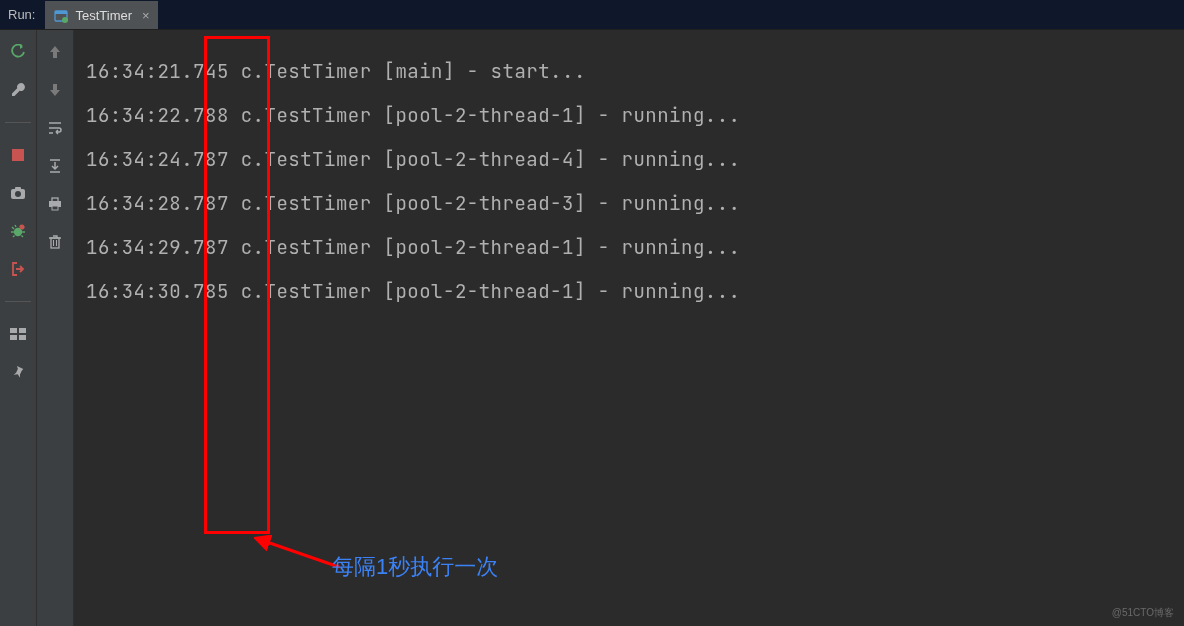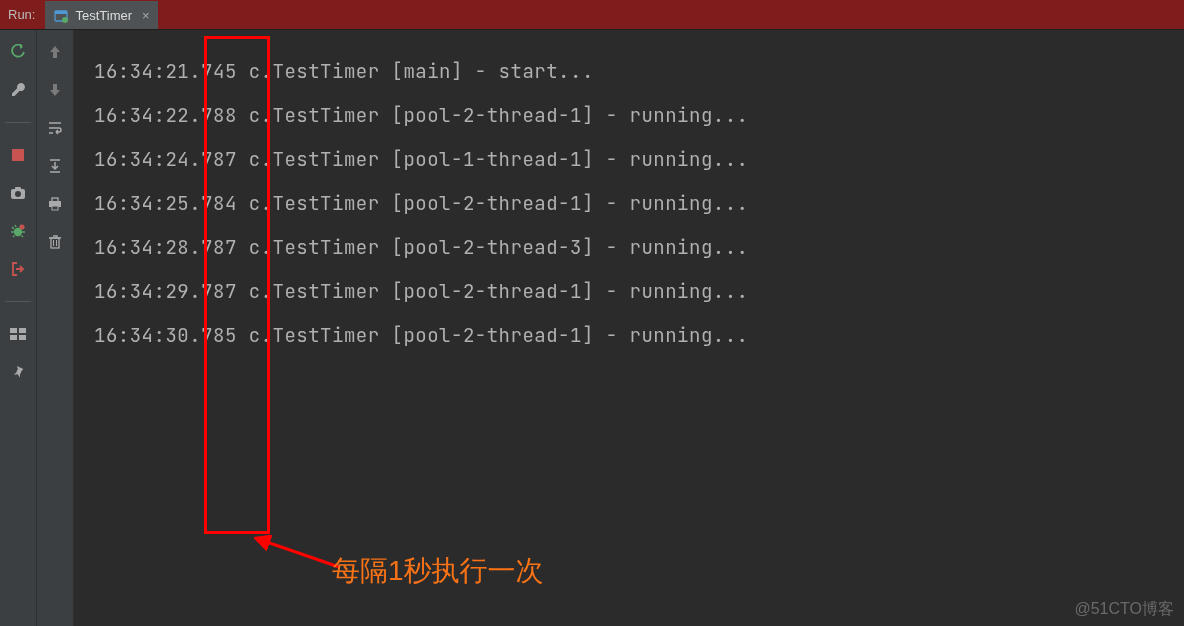--- a/index.html
+++ b/index.html
@@ -8,21 +8,21 @@
     background: #2b2b2b;
     color: #bbbbbb;
     width: 1184px;
     height: 626px;
     overflow: hidden;
     position: relative;
   }
   .header {
     display: flex;
     align-items: center;
-    background: #7f1d1d;
+    background: #0f172a;
     border-bottom: 1px solid #1f1f1f;
     height: 30px;
   }
   .run-label {
     padding: 0 10px 0 8px;
     font-size: 13px;
     color: #bbbbbb;
   }
   .tab {
     display: flex;
@@ -50,52 +50,52 @@
     align-items: center;
     padding-top: 12px;
     gap: 18px;
   }
   .gutter2 { width: 37px; }
   .gbtn { width: 20px; height: 20px; display:flex; align-items:center; justify-content:center; cursor: pointer; }
   .sep { width: 26px; height: 1px; background: #555; margin: 4px 0; }
   .console {
     flex: 1;
     background: #2b2b2b;
-    padding: 20px 0 0 20px;
+    padding: 20px 0 0 12px;
     position: relative;
     overflow: hidden;
   }
   .line {
     font-family: "JetBrains Mono","Menlo","Consolas",monospace;
     font-size: 19px;
     color: #b0b0b0;
     line-height: 44px;
     white-space: pre;
     letter-spacing: 0.5px;
   }
   .highlight-box {
     position: absolute;
     border: 3px solid #ff0000;
     pointer-events: none;
   }
   .annotation {
     position: absolute;
-    color: #f97316;
-    font-size: 28px;
+    color: #3b82f6;
+    font-size: 22px;
     font-family: sans-serif;
   }
   .arrow {
     position: absolute;
     pointer-events: none;
   }
   .watermark {
     position: absolute;
     right: 10px;
     bottom: 6px;
-    font-size: 16px;
+    font-size: 10px;
     color: #6a6a6a;
   }
 </style>
 </head>
 <body>
 
 <div class="header">
   <div class="run-label">Run:</div>
   <div class="tab">
     <span class="tab-icon">
@@ -200,22 +200,21 @@
           <path d="M1 4h12M5 2h4v2" fill="none" stroke="#a8aaac" stroke-width="1.3"></path>
           <path d="M5.5 6v6M8.5 6v6" stroke="#a8aaac" stroke-width="1"></path>
         </svg>
     </div>
   </div>
 
   <div class="console">
     <div id="log-container">
         <div class="line">16:34:21.745 c.TestTimer [main] - start...</div>
         <div class="line">16:34:22.788 c.TestTimer [pool-2-thread-1] - running...</div>
-        <div class="line">16:34:24.787 c.TestTimer [pool-1-thread-1] - running...</div>
-        <div class="line">16:34:25.784 c.TestTimer [pool-2-thread-1] - running...</div>
+        <div class="line">16:34:24.787 c.TestTimer [pool-2-thread-4] - running...</div>
         <div class="line">16:34:28.787 c.TestTimer [pool-2-thread-3] - running...</div>
         <div class="line">16:34:29.787 c.TestTimer [pool-2-thread-1] - running...</div>
         <div class="line">16:34:30.785 c.TestTimer [pool-2-thread-1] - running...</div>
       </div>
 
     <div class="highlight-box" style="left:130px; top:6px; width:66px; height:498px;"></div>
 
     <svg class="arrow" style="left:180px; top:505px;" width="90" height="40">
       <defs>
           <marker id="ah" markerWidth="8" markerHeight="8" refX="2" refY="3" orient="auto">

